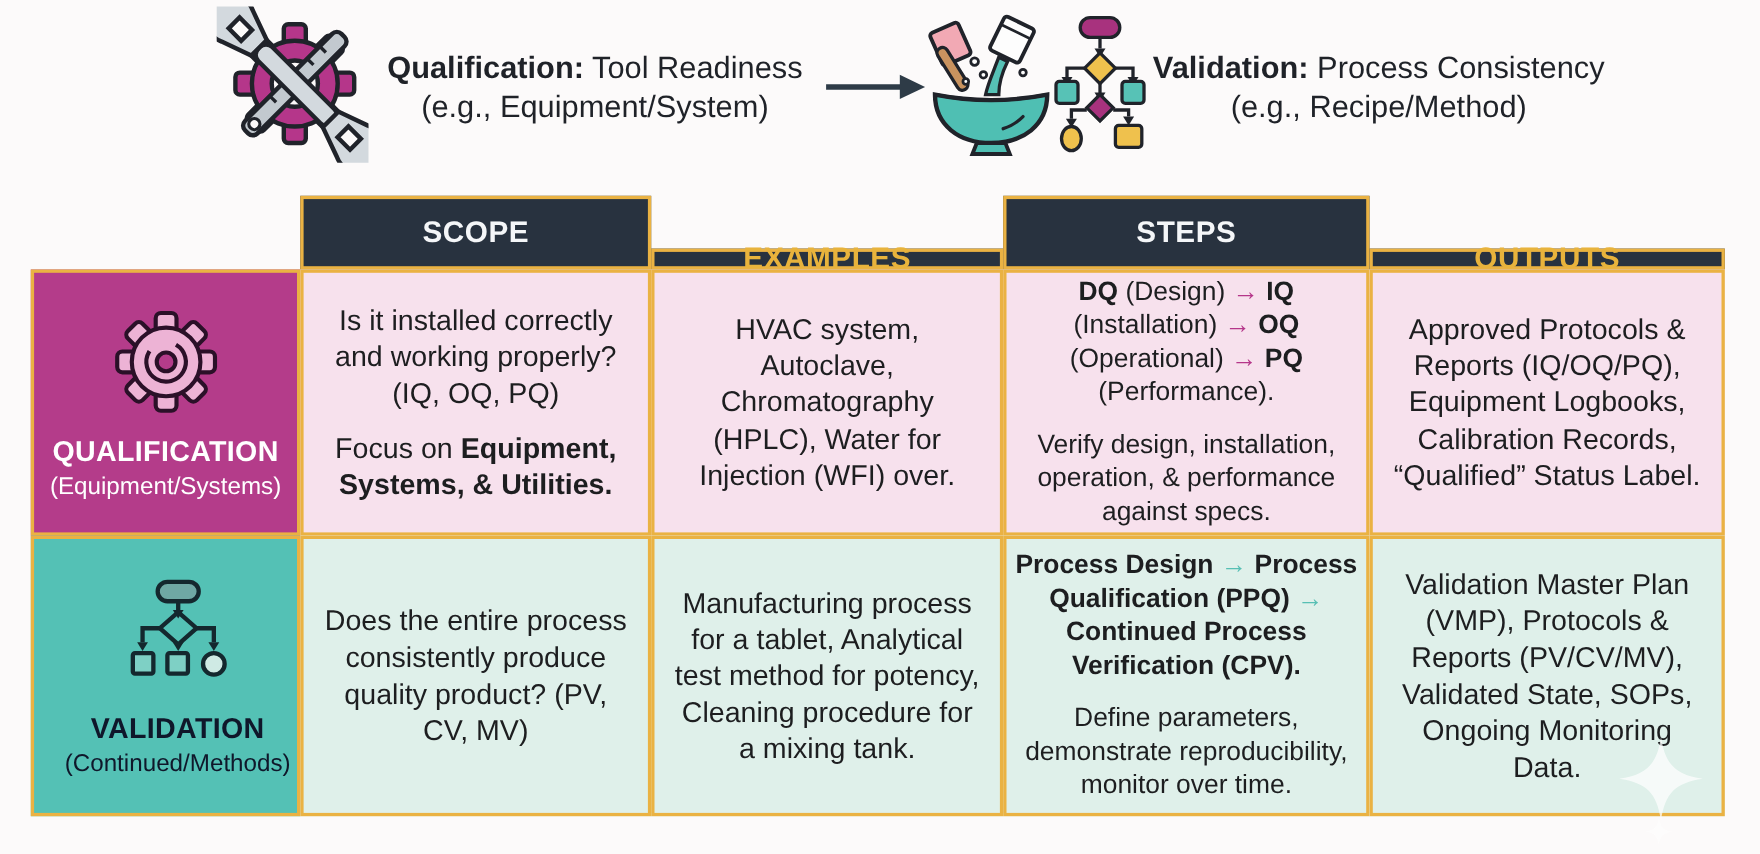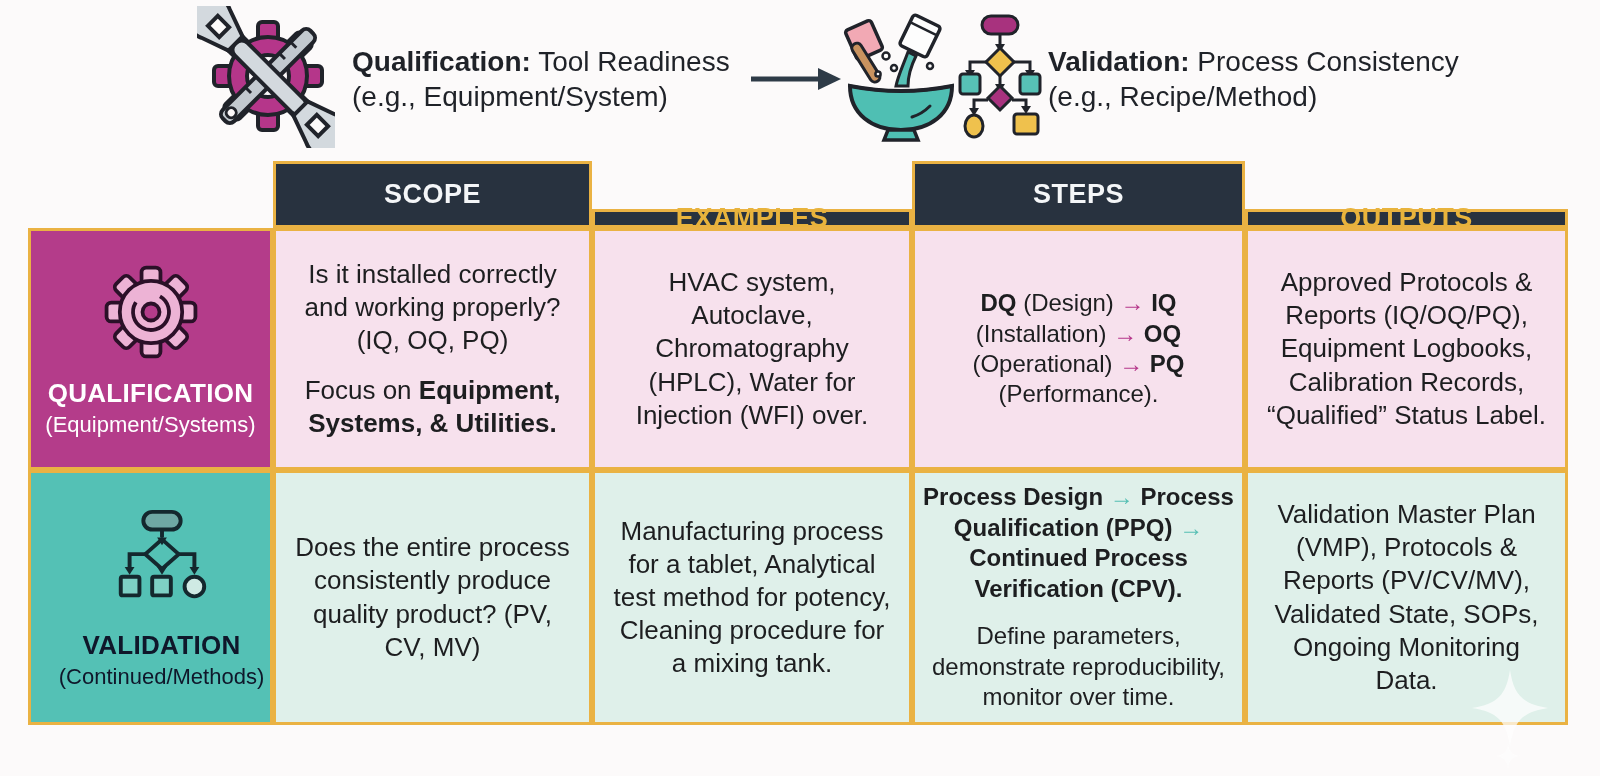--- a/index.html
+++ b/index.html
@@ -17,21 +17,21 @@
   .abs{position:absolute;}
   .hdr-text{
     position:absolute;
     font-size:28px;line-height:35px;
     color:#1F2228;
     white-space:nowrap;
   }
   .hdr-text .rich-p{margin:0;}
   
   .cmp-table{
-    position:absolute;left:28px;top:161px;
+    position:absolute;left:28px;top:178px;
     display:grid;
     grid-template-columns:245px 319px 320px 333px 323px;
     grid-template-rows:67px 242px 255px;
     border-radius:17px;
   }
   .cmp-table > div{
     border:3px solid var(--gold,#EAB243);
     box-sizing:border-box;
   }
   .corner{
@@ -64,21 +64,21 @@
   .cell.mint{background:var(--mint_cell,#DFF0EA);}
   .cell.steps{font-size:24px;padding:8px 8px;}
   .rich-p{margin:0;}
   .sparkle{position:absolute;pointer-events:none;}
 </style>
 </head>
 <body>
 
 <div class="page">
 
-  <div class="abs" style="left:0;top:0;width:1600px;height:165px;">
+  <div class="abs" style="left:0;top:0;width:1600px;height:165px;text-align:center;">
 
     <svg class="abs" style="left:197px;top:6px;" width="138" height="142" viewBox="0 0 138 142">
       <g transform="translate(71,70)">
         <g fill="#B5368A" stroke="#20232A" stroke-width="4">
           <rect x="-10" y="-54" width="20" height="22" rx="4" transform="rotate(0)"></rect>
           <rect x="-10" y="-54" width="20" height="22" rx="4" transform="rotate(45)"></rect>
           <rect x="-10" y="-54" width="20" height="22" rx="4" transform="rotate(90)"></rect>
           <rect x="-10" y="-54" width="20" height="22" rx="4" transform="rotate(135)"></rect>
           <rect x="-10" y="-54" width="20" height="22" rx="4" transform="rotate(180)"></rect>
           <rect x="-10" y="-54" width="20" height="22" rx="4" transform="rotate(225)"></rect>
@@ -204,20 +204,21 @@
     </div>
     <div class="cell pink">
         <div class="rich-p"><span>Is it installed correctly and working properly? (IQ, OQ, PQ)</span></div>
         <div class="rich-p"><span>Focus on </span><span style="font-weight: 700;">Equipment, Systems, &amp; Utilities.</span></div>
       </div>
     <div class="cell pink">
         <div class="rich-p"><span>HVAC system, Autoclave, Chromatography (HPLC), Water for Injection (WFI) over.</span></div>
       </div>
     <div class="cell pink steps">
         <div class="rich-p"><span style="font-weight: 700;">DQ</span><span> (Design) </span><span style="font-weight: 700; color: rgb(181, 54, 138);">→</span><span> </span><span style="font-weight: 700;">IQ</span><span> (Installation) </span><span style="font-weight: 700; color: rgb(181, 54, 138);">→</span><span> </span><span style="font-weight: 700;">OQ</span><span> (Operational) </span><span style="font-weight: 700; color: rgb(181, 54, 138);">→</span><span> </span><span style="font-weight: 700;">PQ</span><span> (Performance).</span></div>
+        <div class="rich-p"><span>Verify design, installation, operation, &amp; performance against specs.</span></div>
       </div>
     <div class="cell pink">
         <div class="rich-p"><span>Approved Protocols &amp; Reports (IQ/OQ/PQ), Equipment Logbooks, Calibration Records, “Qualified” Status Label.</span></div>
       </div>
 
     <div class="row-label teal">
       <svg width="108" height="110" viewBox="0 0 110 112">
         <g stroke="#14282E" stroke-width="4" fill="none">
           <line x1="55" y1="24" x2="55" y2="32"></line>
           <polyline points="38,49 22,49 22,62"></polyline>

